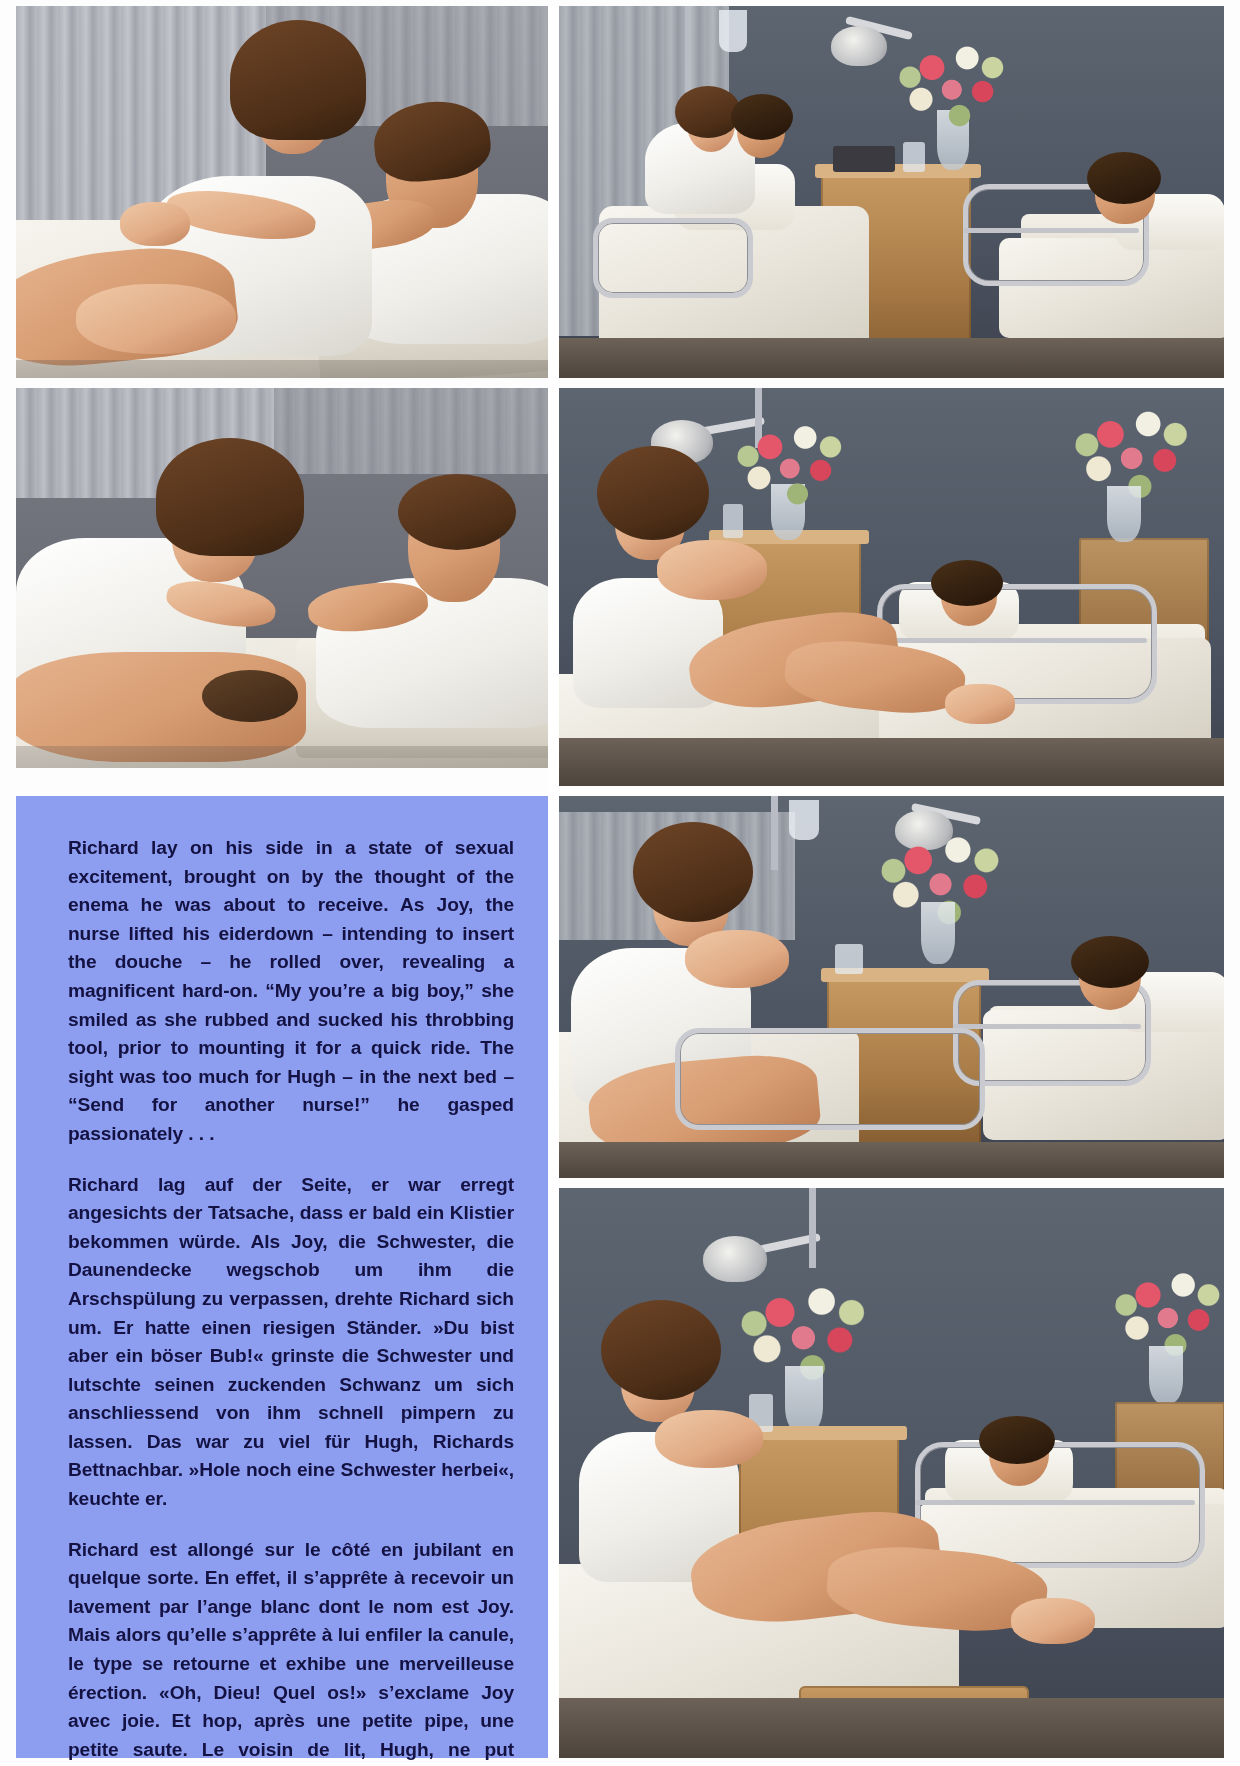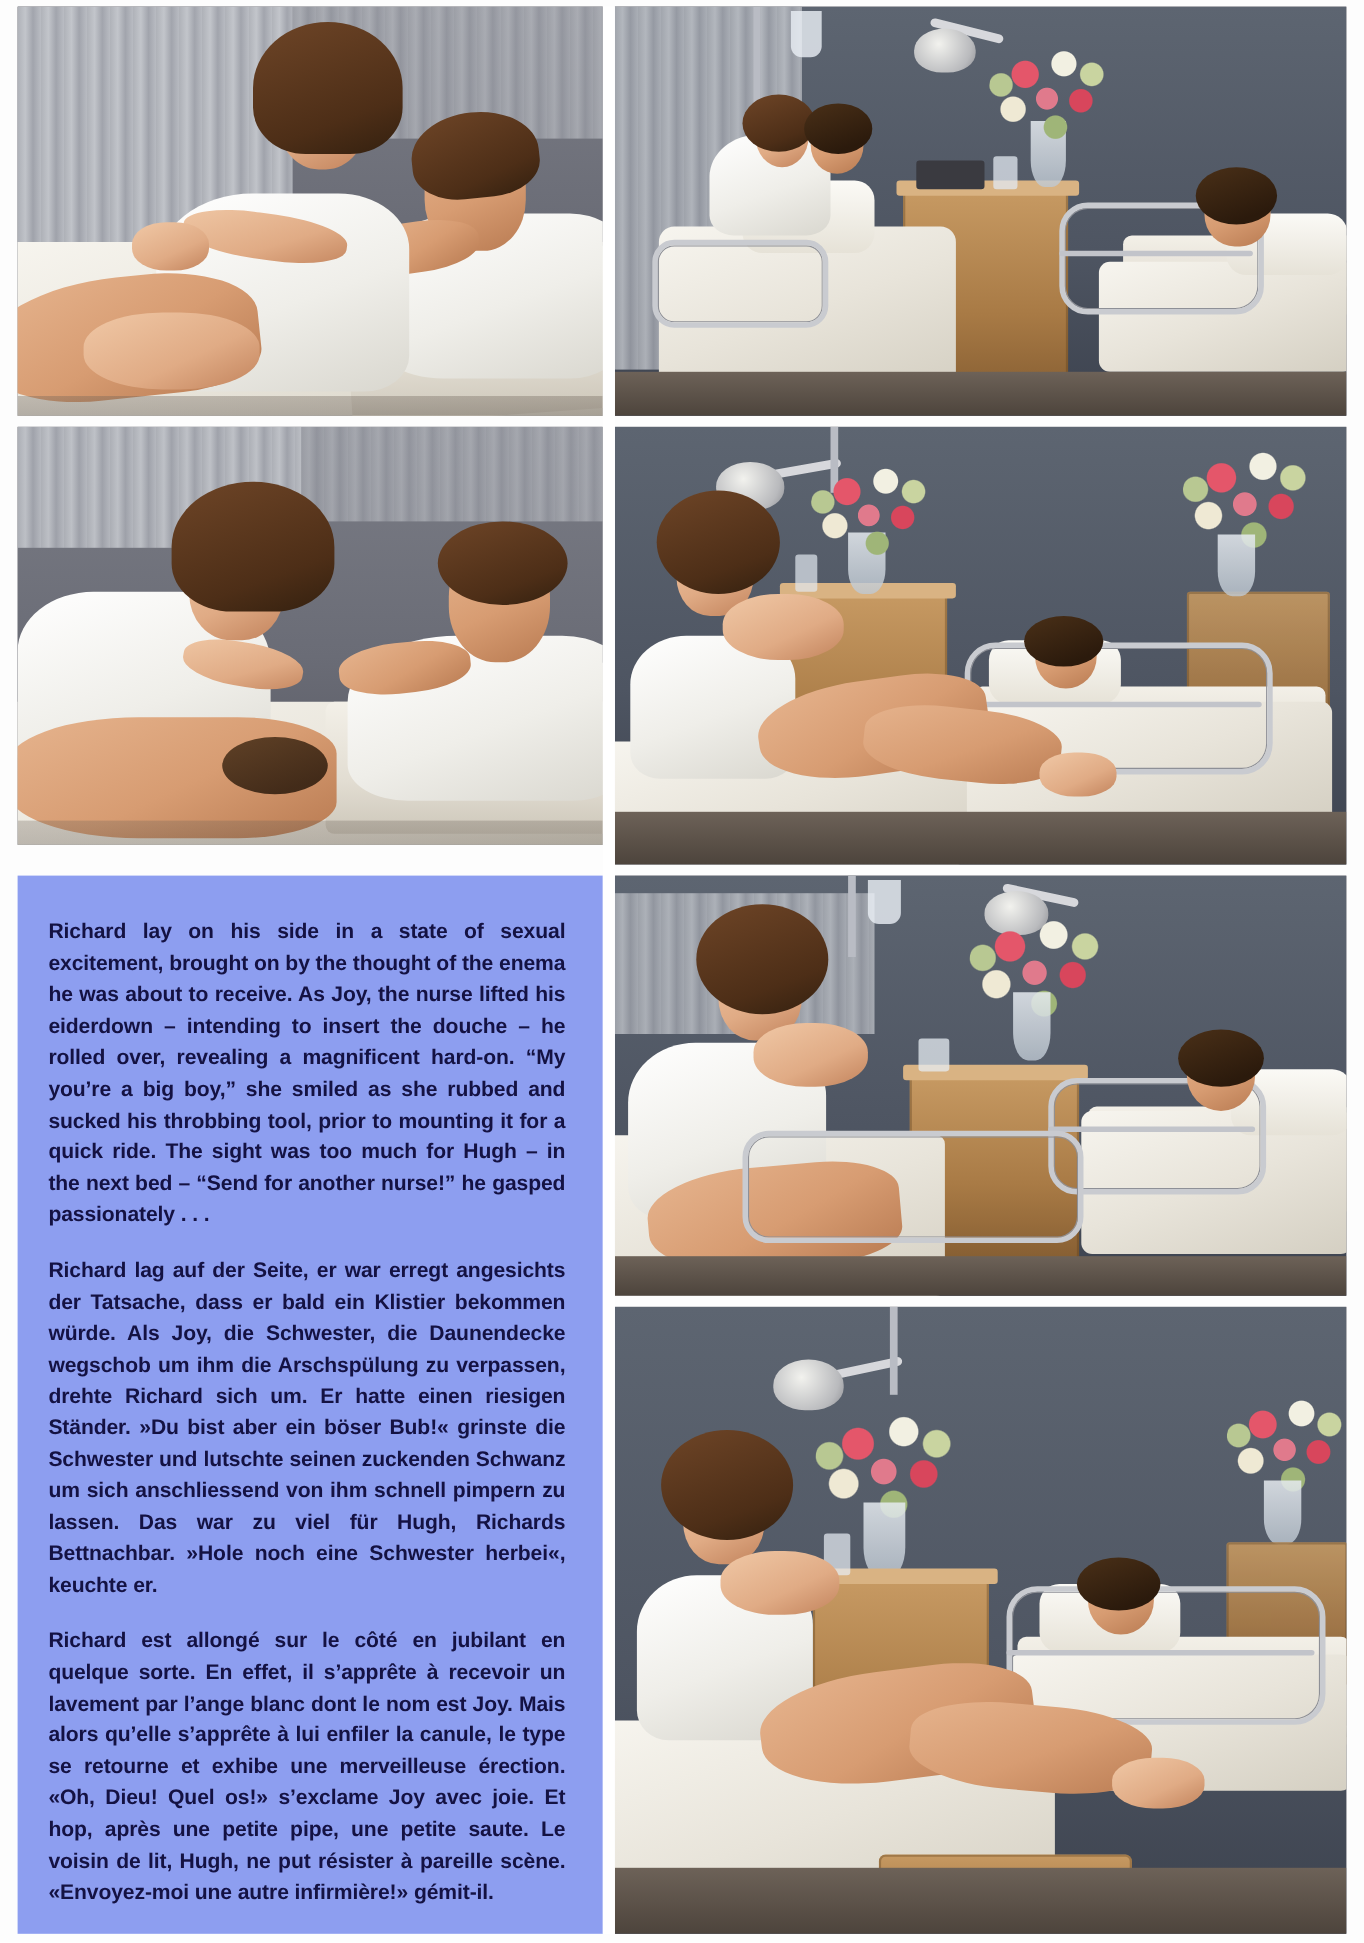--- a/index.html
+++ b/index.html
@@ -146,21 +146,21 @@
     background: linear-gradient(160deg, #ffffff 0%, #efeee9 55%, #d9d7cf 100%);
     border-radius: 30% 30% 22% 22%;
   }
 
   
   .textpanel {
     position: absolute;
     background: #8d9ef0;
     color: #10103a;
     box-sizing: border-box;
-    padding: 38px 34px 20px 28px;
+    padding: 38px 34px 20px 52px;
   }
   .textpanel p {
     margin: 0 0 22px 0;
     font-family: "Liberation Sans", sans-serif;
     font-weight: bold;
     font-size: 19.2px;
     line-height: 28.6px;
     text-align: justify;
     letter-spacing: -0.1px;
     color: #141243;

